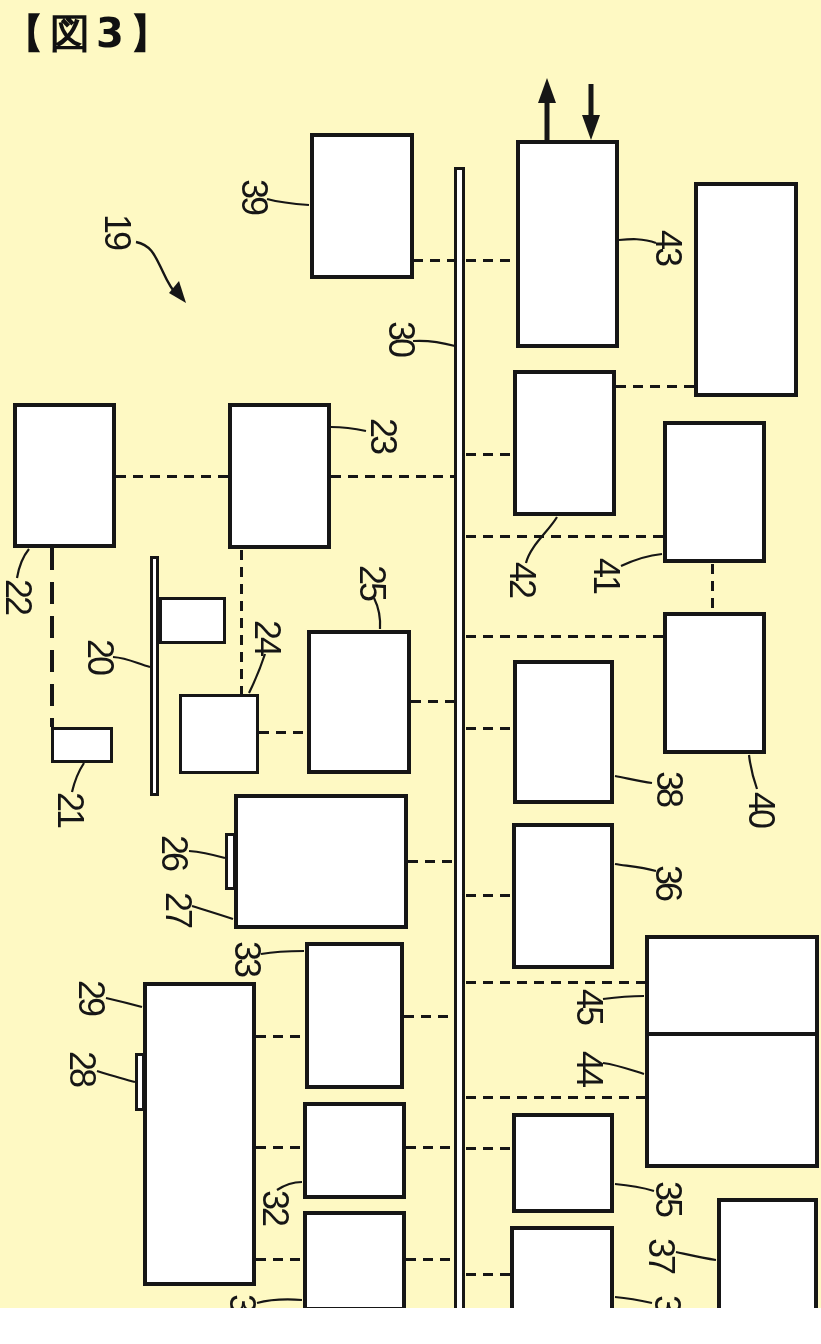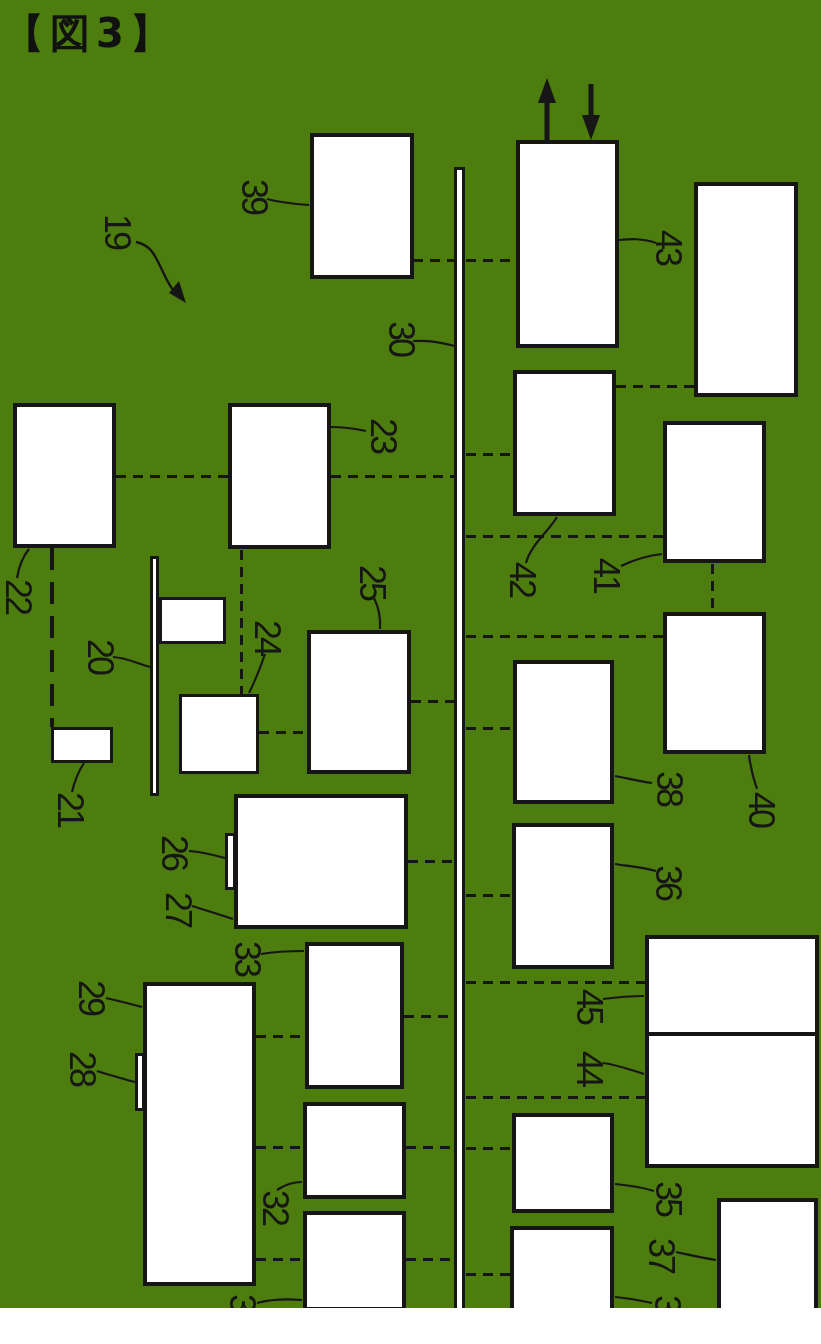--- a/index.html
+++ b/index.html
@@ -1,17 +1,17 @@
 <!DOCTYPE html>
 <html><head>
 <meta charset="utf-8">
 <style>
   html,body{margin:0;padding:0;background:#fff;}
   #canvas{
-    position:relative;width:821px;height:1308px;background:#4d7c0f;overflow:hidden;
+    position:relative;width:821px;height:1308px;background:#fef9c3;overflow:hidden;
     font-family:"DejaVu Sans","Liberation Sans",sans-serif;color:#161616;
   }
   .box{position:absolute;background:#fff;border:4px solid #161616;box-sizing:border-box;}
   .box.thin{border-width:3px;}
   .hdash{position:absolute;height:3px;background:repeating-linear-gradient(90deg,#161616 0 10px,transparent 10px 17px);}
   .vdash{position:absolute;width:3px;background:repeating-linear-gradient(180deg,#161616 0 10px,transparent 10px 17px);}
   .vdash.long{width:4px;background:repeating-linear-gradient(180deg,#161616 0 22px,transparent 22px 34px);}
   .lbl{
     position:absolute;font-size:36px;letter-spacing:-3px;line-height:1;white-space:nowrap;
     transform:translate(-50%,-50%) rotate(90deg);color:#161616;

